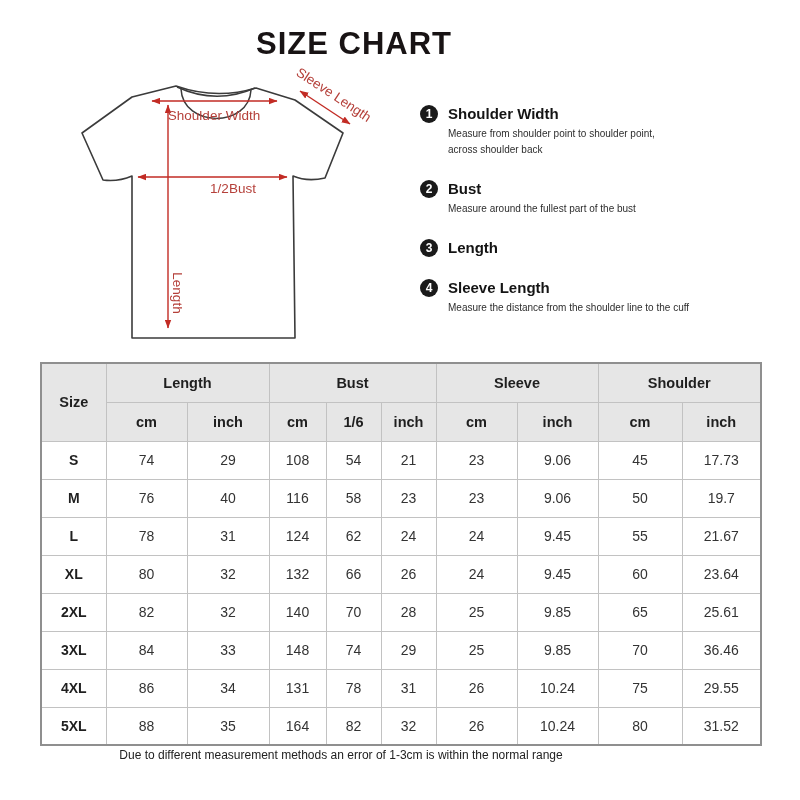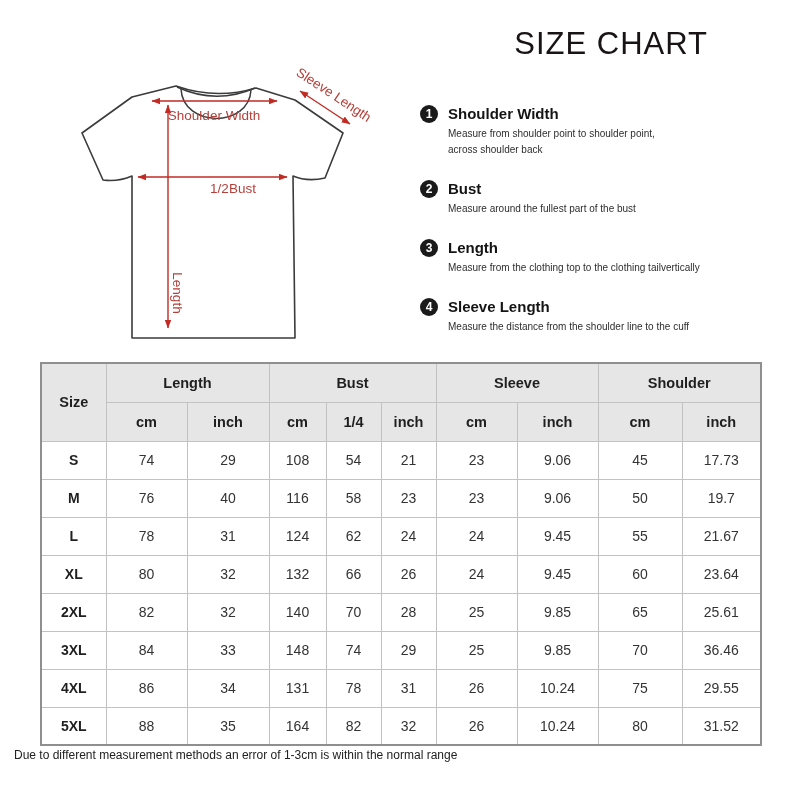--- a/index.html
+++ b/index.html
@@ -1,20 +1,20 @@
 <!DOCTYPE html>
 <html><head>
 <meta charset="utf-8">
 <style>
   * { margin:0; padding:0; box-sizing:border-box; }
   html,body { width:800px; height:800px; background:#ffffff;
     font-family:"Liberation Sans", sans-serif; position:relative; overflow:hidden; }
 
-  .page-title { position:absolute; top:26px; left:0; width:708px; text-align:right;
-    font-size:31px; font-weight:normal; letter-spacing:1px; color:#181314; }
+  .page-title { position:absolute; top:26px; left:0; width:708px; text-align:center;
+    font-size:31px; font-weight:bold; letter-spacing:1px; color:#181314; }
 
   
   .diagram-svg { position:absolute; left:55px; top:60px; }
 
   
   .legend { position:absolute; left:420px; top:104px; width:365px; }
   .legend-item { display:flex; align-items:flex-start; margin-bottom:21px; }
   .legend-num { flex:0 0 18px; width:18px; height:18px; border-radius:50%;
     background:#1a1a1a; color:#fff; font-size:12px; font-weight:bold;
     display:flex; align-items:center; justify-content:center; margin-top:1px; }
@@ -27,21 +27,21 @@
   .size-table-wrap { position:absolute; left:40px; top:362px; }
   table.size-table { border-collapse:collapse; width:720px; table-layout:fixed;
     border:2px solid #8f8f8f; }
   table.size-table td { border:1px solid #c2c2c2; text-align:center; vertical-align:middle;
     font-size:14px; color:#333; height:38px; padding:0; background:#fff; }
   table.size-table thead td { background:#e6e6e6; font-weight:bold; color:#1f1f1f;
     height:39px; font-size:14.5px; }
   table.size-table tbody td.size-col { font-weight:bold; color:#1f1f1f; }
 
   
-  .footer-notes { position:absolute; left:14px; top:747px; width:674px; }
+  .footer-notes { position:absolute; left:4px; top:747px; width:674px; text-align:center; }
   .footer-notes p { font-size:12px; color:#222; line-height:1.35; margin-bottom:8px; }
 </style>
 </head>
 <body>
 
 <div class="page-title">SIZE CHART</div>
 
 <svg class="diagram-svg" width="360" height="300" viewBox="0 0 360 300">
   <defs>
     <marker id="ah" viewBox="0 0 8 6" refX="7.5" refY="3" markerWidth="9" markerHeight="7" orient="auto-start-reverse" markerUnits="userSpaceOnUse">
@@ -85,21 +85,20 @@
     <div class="legend-num">2</div>
     <div class="legend-body">
       <div class="legend-title">Bust</div>
       <div class="legend-desc">Measure around the fullest part of the bust</div>
     </div>
   </div>
   <div class="legend-item">
     <div class="legend-num">3</div>
     <div class="legend-body">
       <div class="legend-title">Length</div>
-      <div class="legend-desc">Measure from the clothing top to the clothing tailvertically</div>
     </div>
   </div>
   <div class="legend-item">
     <div class="legend-num">4</div>
     <div class="legend-body">
       <div class="legend-title">Sleeve Length</div>
       <div class="legend-desc">Measure the distance from the shoulder line to the cuff</div>
     </div>
   </div>
 </div>
@@ -123,21 +122,21 @@
         <td rowspan="2">Size</td>
         <td colspan="2">Length</td>
         <td colspan="3">Bust</td>
         <td colspan="2">Sleeve</td>
         <td colspan="2">Shoulder</td>
       </tr>
       <tr>
         <td>cm</td>
         <td>inch</td>
         <td>cm</td>
-        <td>1/4</td>
+        <td>1/6</td>
         <td>inch</td>
         <td>cm</td>
         <td>inch</td>
         <td>cm</td>
         <td>inch</td>
       </tr>
     </thead>
     <tbody>
         <tr>
           <td class="size-col">S</td>

